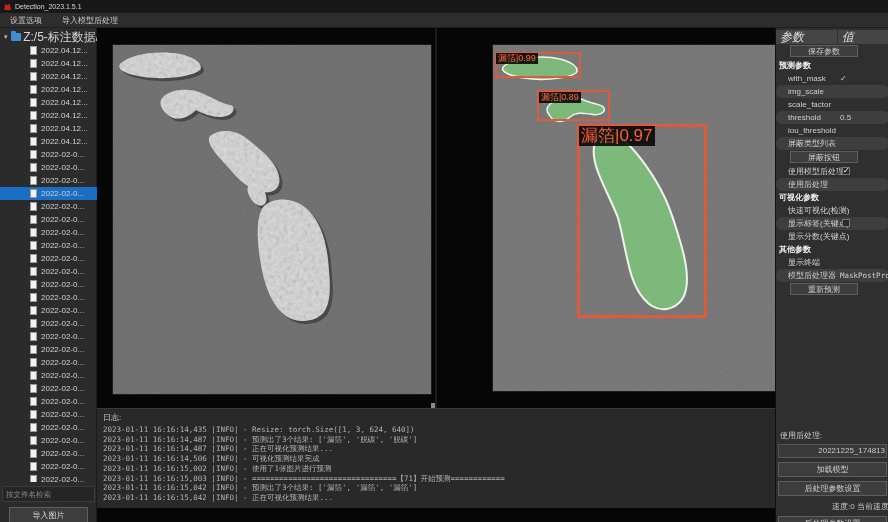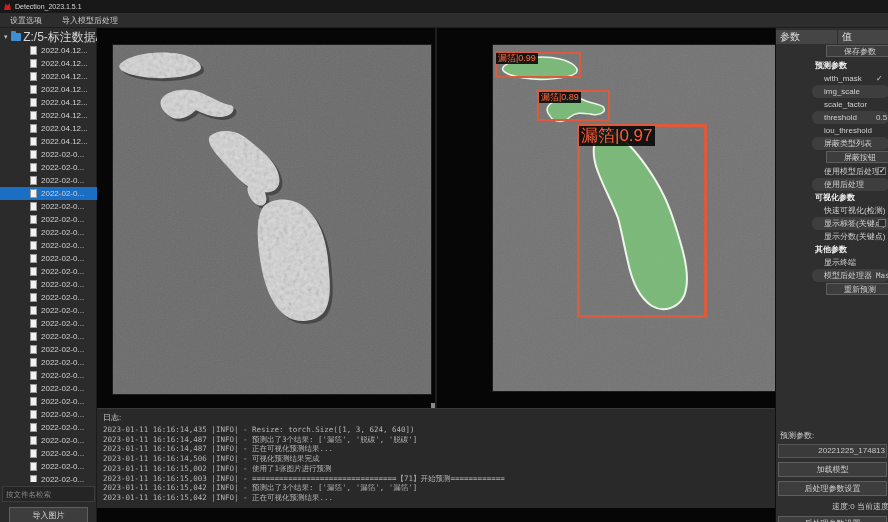--- a/index.html
+++ b/index.html
@@ -53,25 +53,25 @@
   #log { position:absolute; left:0; top:380px; width:678px; height:100px; background:#292929;
          border-top:1px solid #3a3a3a; overflow:hidden; }
   #log-title { font-size:8px; color:#cccccc; padding:3px 0 2px 6px; }
   .log-line { font-family:"DejaVu Sans Mono", monospace; font-size:7.5px; line-height:9.7px;
               color:#b4b4b4; white-space:nowrap; padding-left:6px; }
 
   
   #params { position:absolute; left:775px; top:28px; width:113px; height:494px; background:#2f2f2f;
             border-left:1px solid #101010; overflow:hidden; }
   #params-header { position:absolute; left:0; top:2px; width:113px; height:14px; display:flex; }
-  #params-header span { background:#454545; color:#dddddd; font-size:10px; line-height:14px; padding-left:4px; }
+  #params-header span { background:#454545; color:#dddddd; font-size:12px; line-height:14px; padding-left:4px;font-style:italic; }
   #ph-param { width:62px; border-right:1px solid #2f2f2f; }
   #ph-value { flex:1; }
   #param-rows { position:absolute; left:0; top:16px; width:113px; }
-  .prow { position:relative; height:13px;margin-left:36px; }
+  .prow { position:relative; height:13px; }
   .prow .plabel { position:absolute; left:12px; top:0; font-size:8px; line-height:13px; color:#cfcfcf; white-space:nowrap; }
   .prow .pvalue { position:absolute; left:64px; right:0; top:0; font-size:8px; line-height:13px; color:#cfcfcf;
                   white-space:nowrap; overflow:hidden; }
   .prow.mono .pvalue { font-family:"DejaVu Sans Mono", monospace; font-size:7.5px; }
   .prow.shaded { background:#3e3e3e;border-radius:6px; }
   .prow.t-section { height:13px; }
   .prow.t-section .plabel { left:3px; font-weight:bold; color:#f0f0f0; }
   .prow.t-button { height:15px; background:none; }
   .prow.t-button .plabel { left:14px; top:1px; width:68px; height:12px; line-height:11px; text-align:center;
                            background:#3d3d3d; border:1px solid #5e5e5e; color:#d0d0d0; }
@@ -438,21 +438,21 @@
 
           <span class="pvalue">MaskPostPro</span>
         </div>
         <div class="prow t-button">
           <span class="plabel">重新预测</span>
 
           <span class="pvalue"></span>
         </div>
       </div>
     <div id="model-section">
-      <div id="model-name-label">预测参数:</div>
+      <div id="model-name-label">使用后处理:</div>
       <div id="model-name-field">20221225_174813</div>
       <div class="big-btn">加载模型</div>
       <div class="big-btn">后处理参数设置</div>
       <div id="speed-text">速度:0 当前速度</div>
       <div class="big-btn" id="bottom-btn">后处理参数设置</div>
     </div>
   </div>
 
 </div>
 

